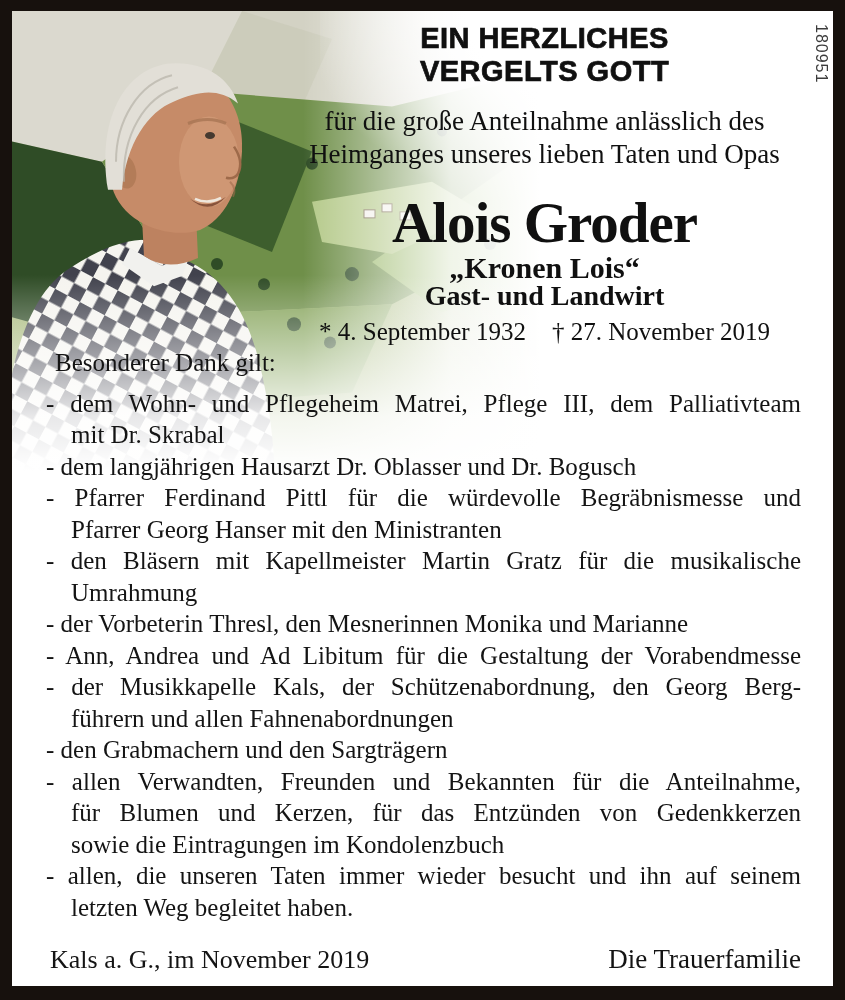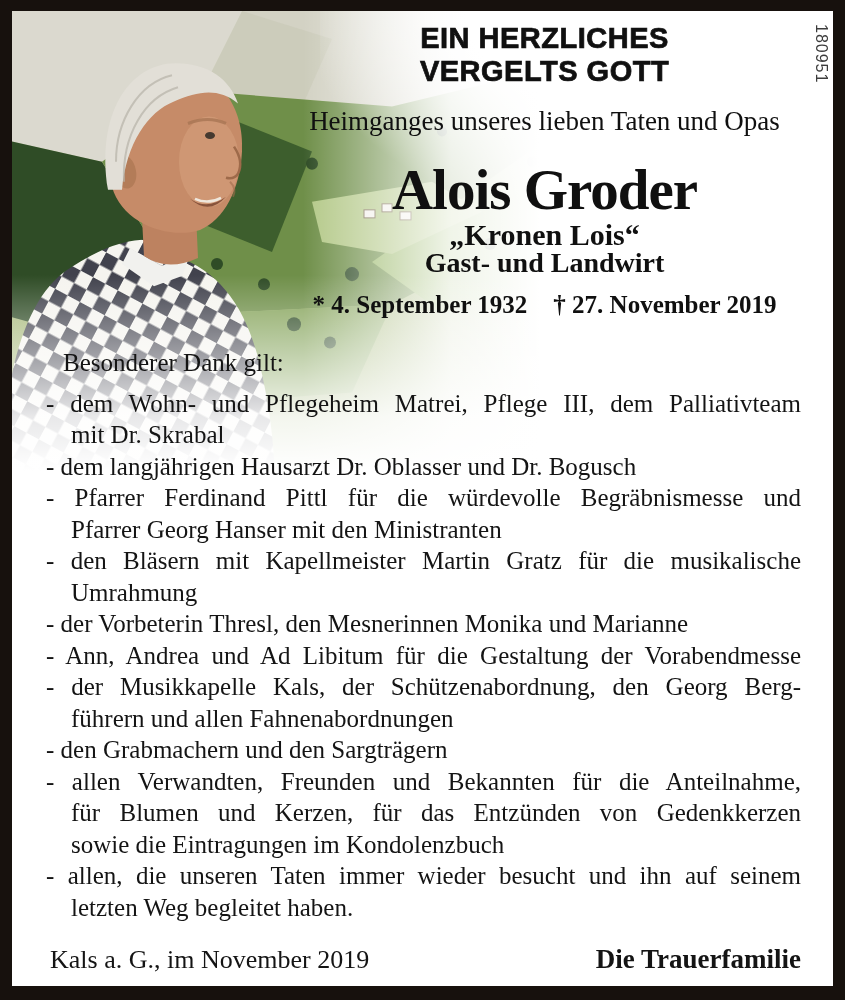--- a/index.html
+++ b/index.html
@@ -24,35 +24,35 @@
           letter-spacing:1px;z-index:3;}
 
   
   .rcol{position:absolute;left:282px;right:38px;top:22px;text-align:center;z-index:2;color:#101010;}
   .h1{font-family:"Liberation Sans",sans-serif;font-weight:700;font-size:29px;line-height:33px;
       letter-spacing:.5px;-webkit-text-stroke:.7px #101010;}
   .intro{margin-top:17px;font-size:27px;line-height:33px;}
   .name{margin-top:24px;font-weight:700;font-size:57px;line-height:56px;letter-spacing:-1px;}
   .nick{margin-top:3px;font-weight:700;font-size:30px;line-height:28px;}
   .occ{font-weight:700;font-size:28px;line-height:28px;}
-  .dates{margin-top:13px;font-weight:700;font-size:25px;line-height:30px;}
+  .dates{margin-top:7px;font-weight:400;font-size:25px;line-height:30px;}
   .dates .gap{display:inline-block;width:26px;}
 
   
   .thanks{position:absolute;left:46px;top:347px;width:755px;z-index:2;
           font-size:25px;line-height:31.5px;}
-  .thanks .head{margin-left:17px;margin-bottom:9px;}
+  .thanks .head{margin-left:9px;margin-bottom:9px;}
   .tl{white-space:nowrap;}
   .cont{padding-left:25px;}
   .j{text-align:justify;text-align-last:justify;white-space:normal;}
 
   
   .footer{position:absolute;left:50px;right:44px;top:944px;display:flex;
           justify-content:space-between;align-items:baseline;font-size:26px;z-index:2;}
-  .sig{font-weight:700;font-size:27px;text-align:right;}
+  .sig{font-weight:400;font-size:27px;text-align:right;}
 </style>
 </head>
 <body>
 
 <div class="page">
 
   <div class="photo">
     <svg viewBox="0 0 560 470" preserveAspectRatio="none">
       <defs>
         <linearGradient id="sky" x1="0" y1="0" x2="0" y2="1">
@@ -115,20 +115,21 @@
   </div>
 
   <div class="serial">180951</div>
 
   <div class="rcol">
     <div class="h1">
       <div>EIN HERZLICHES</div>
       <div>VERGELTS GOTT</div>
     </div>
     <div class="intro">
+      <div>für die große Anteilnahme anlässlich des</div>
       <div>Heimganges unseres lieben Taten und Opas</div>
     </div>
     <div class="name">Alois Groder</div>
     <div class="nick">„Kronen Lois“</div>
     <div class="occ">Gast- und Landwirt</div>
     <div class="dates">
       <span>* 4. September 1932</span><span class="gap"></span><span>† 27. November 2019</span>
     </div>
   </div>
 

